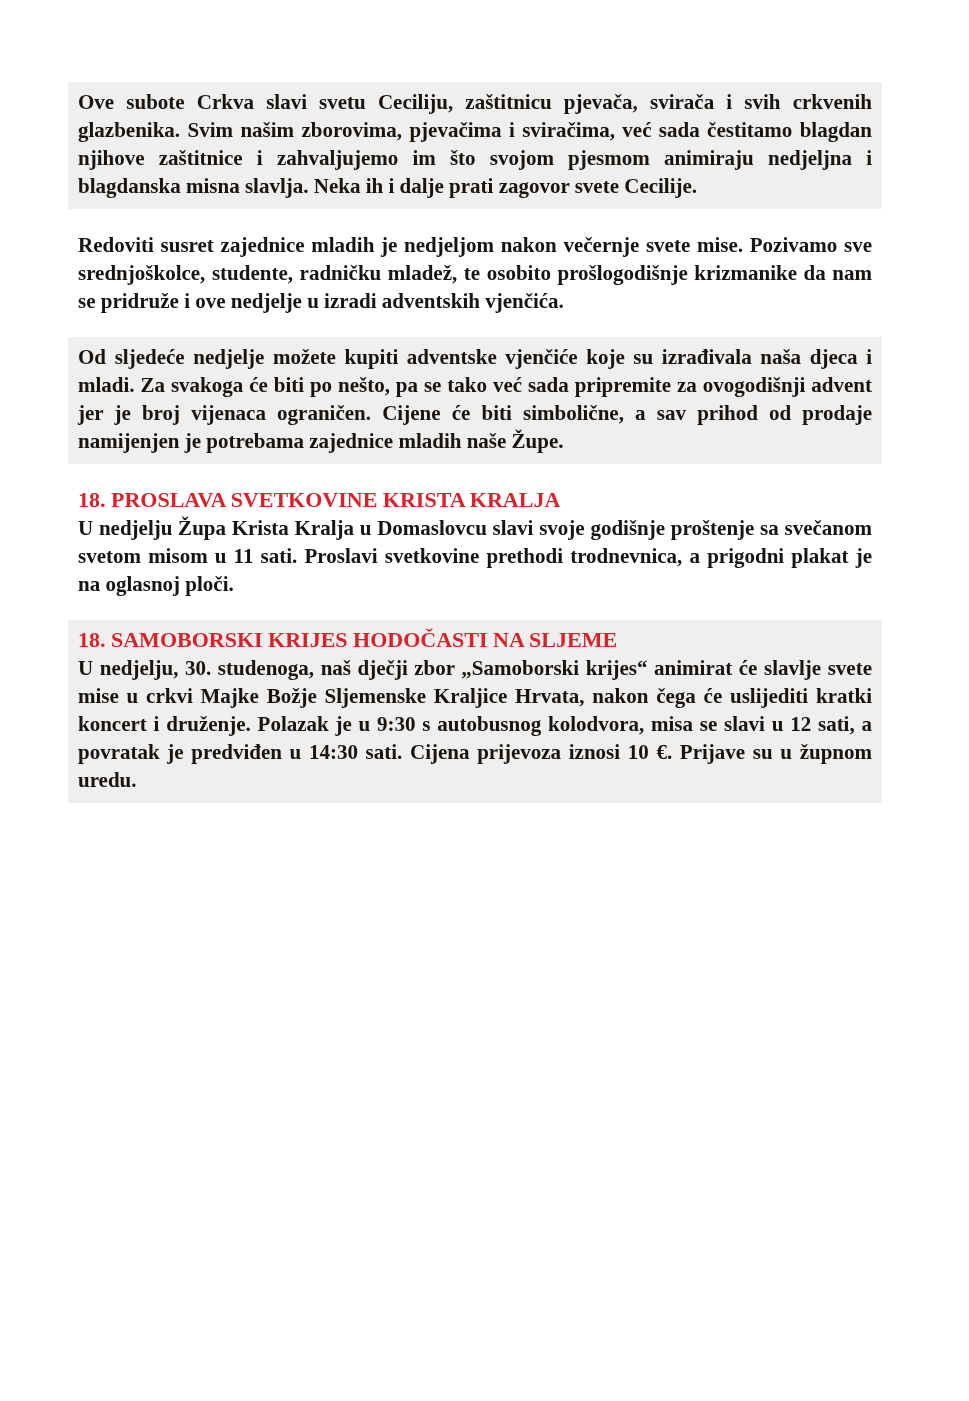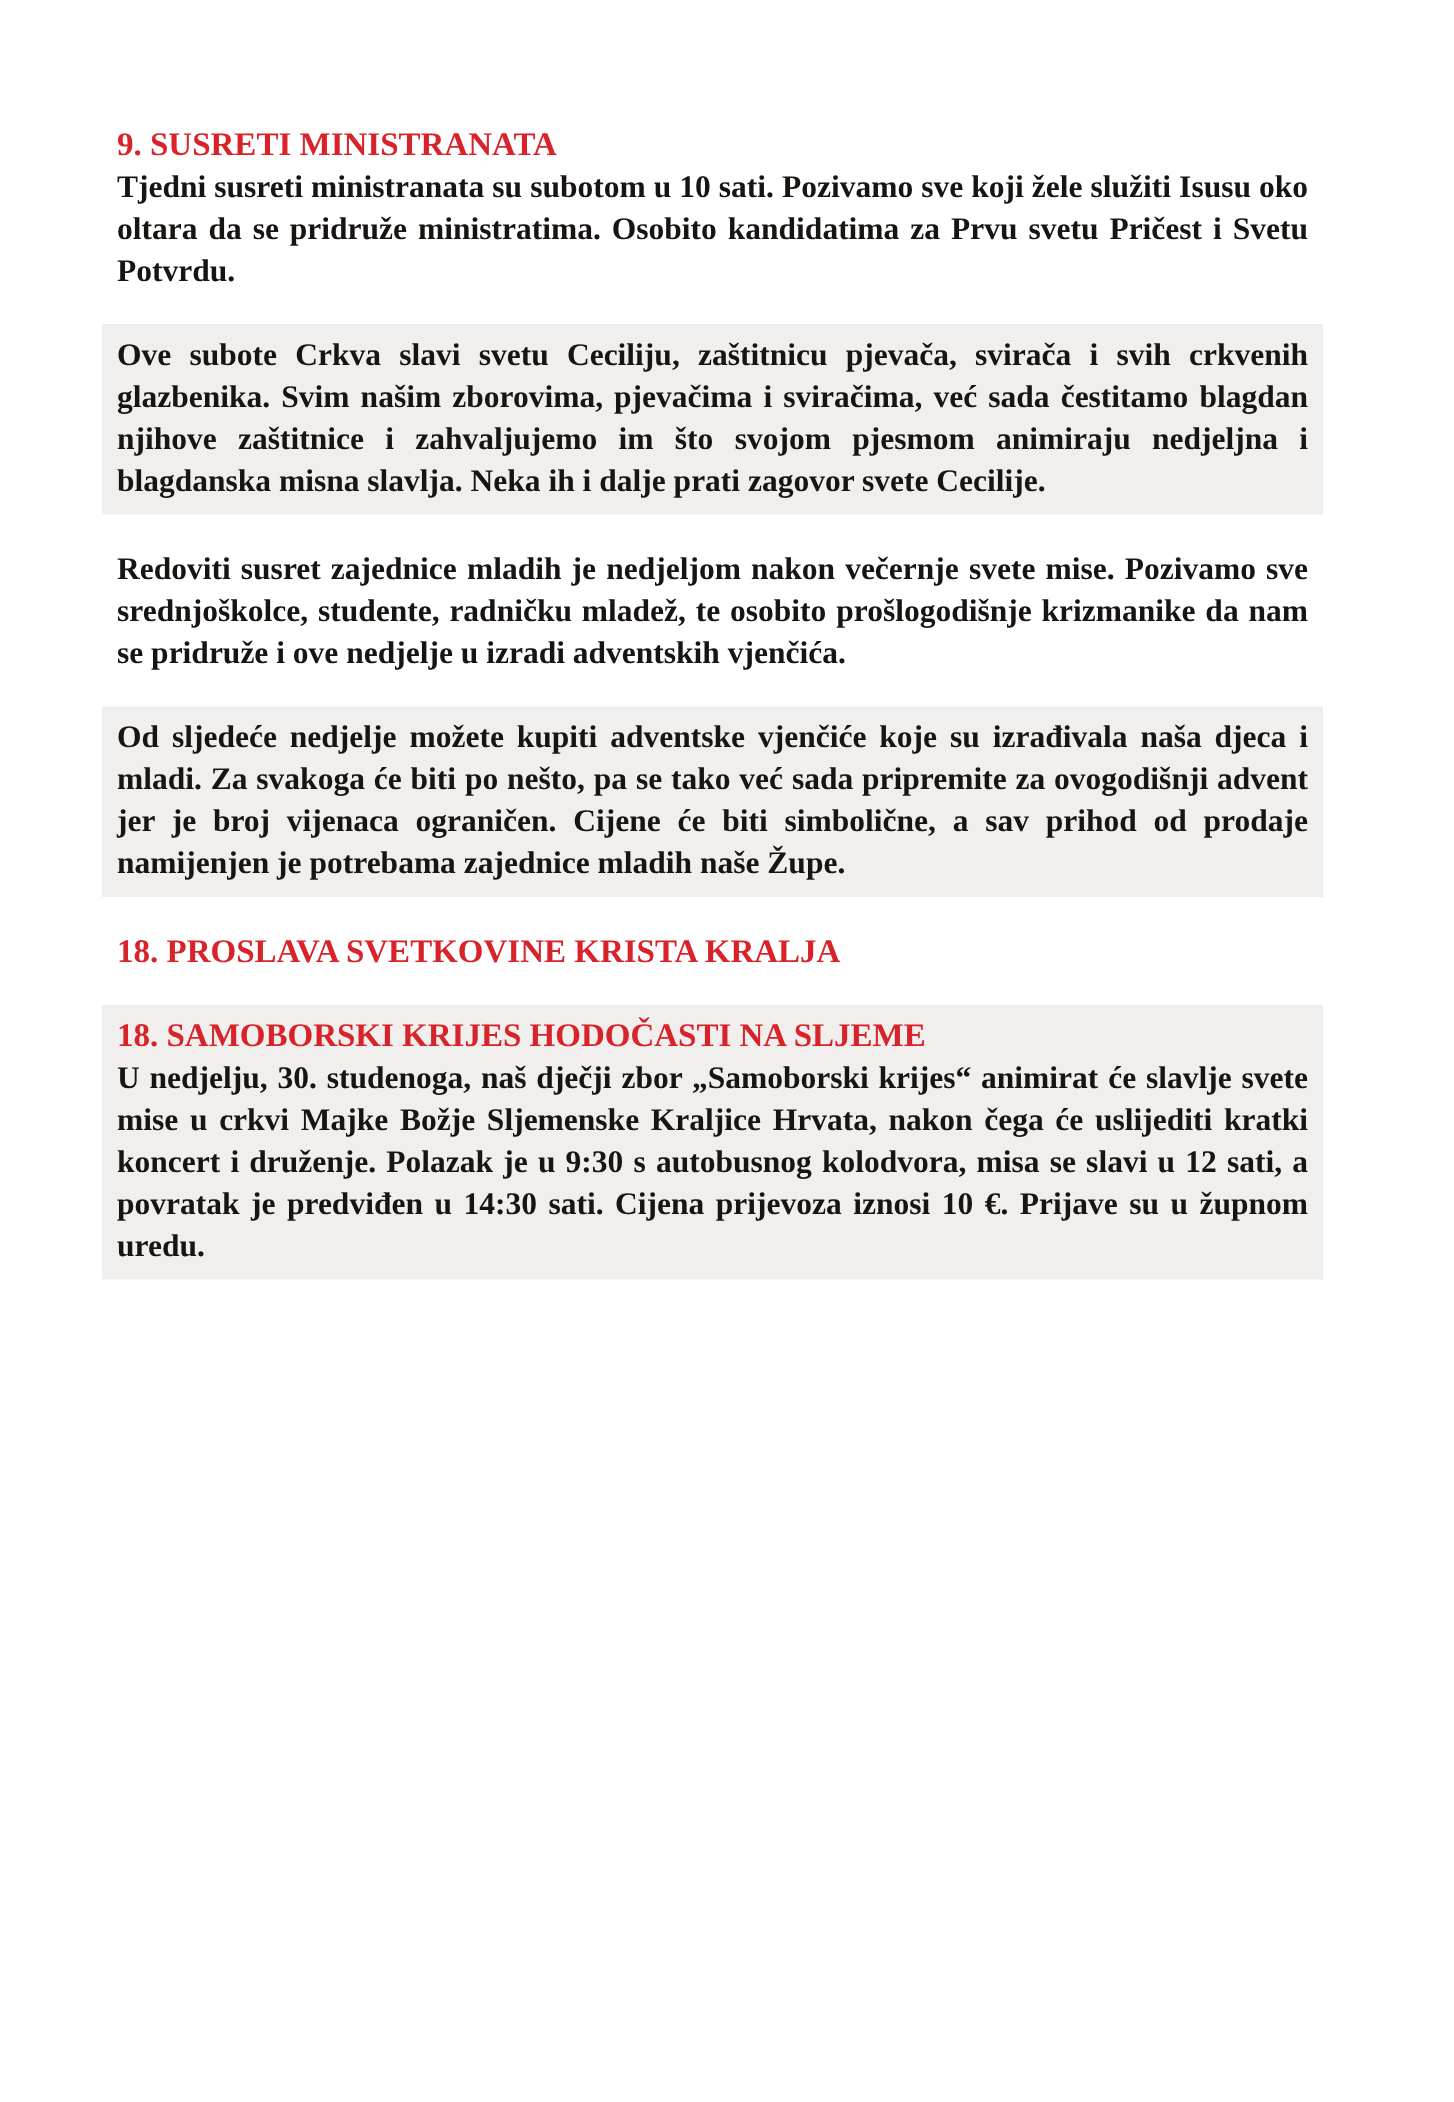--- a/index.html
+++ b/index.html
@@ -37,39 +37,36 @@
     color: #171412;
     text-align: justify;
     font-weight: bold;
   }
 </style>
 </head>
 <body>
 
 <div class="page">
 
-  <div class="section">
-    <h2 class="heading">9. SUSRETI MINISTRANATA</h2>
-    <p class="body-text">Tjedni susreti ministranata su subotom u 10 sati. Pozivamo sve koji žele služiti Isusu oko oltara da se pridruže ministratima. Osobito kandidatima za Prvu svetu Pričest i Svetu Potvrdu.</p>
-  </div>
 
   <div class="section shaded">
     <p class="body-text">Ove subote Crkva slavi svetu Ceciliju, zaštitnicu pjevača, svirača i svih crkvenih glazbenika. Svim našim zborovima, pjevačima i sviračima, već sada čestitamo blagdan njihove zaštitnice i zahvaljujemo im što svojom pjesmom animiraju nedjeljna i blagdanska misna slavlja. Neka ih i dalje prati zagovor svete Cecilije.</p>
   </div>
 
   <div class="section">
     <p class="body-text">Redoviti susret zajednice mladih je nedjeljom nakon večernje svete mise. Pozivamo sve srednjoškolce, studente, radničku mladež, te osobito prošlogodišnje krizmanike da nam se pridruže i ove nedjelje u izradi adventskih vjenčića.</p>
   </div>
 
   <div class="section shaded">
     <p class="body-text">Od sljedeće nedjelje možete kupiti adventske vjenčiće koje su izrađivala naša djeca i mladi. Za svakoga će biti po nešto, pa se tako već sada pripremite za ovogodišnji advent jer je broj vijenaca ograničen. Cijene će biti simbolične, a sav prihod od prodaje namijenjen je potrebama zajednice mladih naše Župe.</p>
   </div>
 
   <div class="section">
     <h2 class="heading">18. PROSLAVA SVETKOVINE KRISTA KRALJA</h2>
+    <p class="body-text">U nedjelju Župa Krista Kralja u Domaslovcu slavi svoje godišnje proštenje sa svečanom svetom misom u 11 sati. Proslavi svetkovine prethodi trodnevnica, a prigodni plakat je na oglasnoj ploči.</p>
   </div>
 
   <div class="section shaded">
     <h2 class="heading">18. SAMOBORSKI KRIJES HODOČASTI NA SLJEME</h2>
     <p class="body-text">U nedjelju, 30. studenoga, naš dječji zbor „Samoborski krijes“ animirat će slavlje svete mise u crkvi Majke Božje Sljemenske Kraljice Hrvata, nakon čega će uslijediti kratki koncert i druženje. Polazak je u 9:30 s autobusnog kolodvora, misa se slavi u 12 sati, a povratak je predviđen u 14:30 sati.  Cijena prijevoza iznosi 10 €. Prijave su u župnom uredu.</p>
   </div>
 
 
 </div>
 

